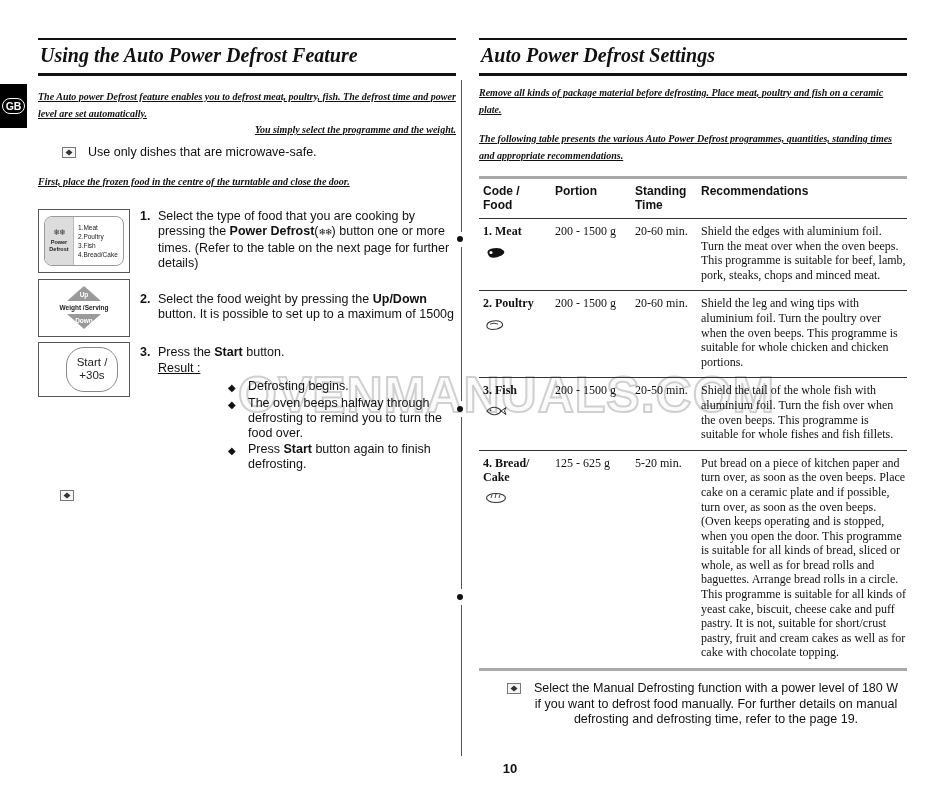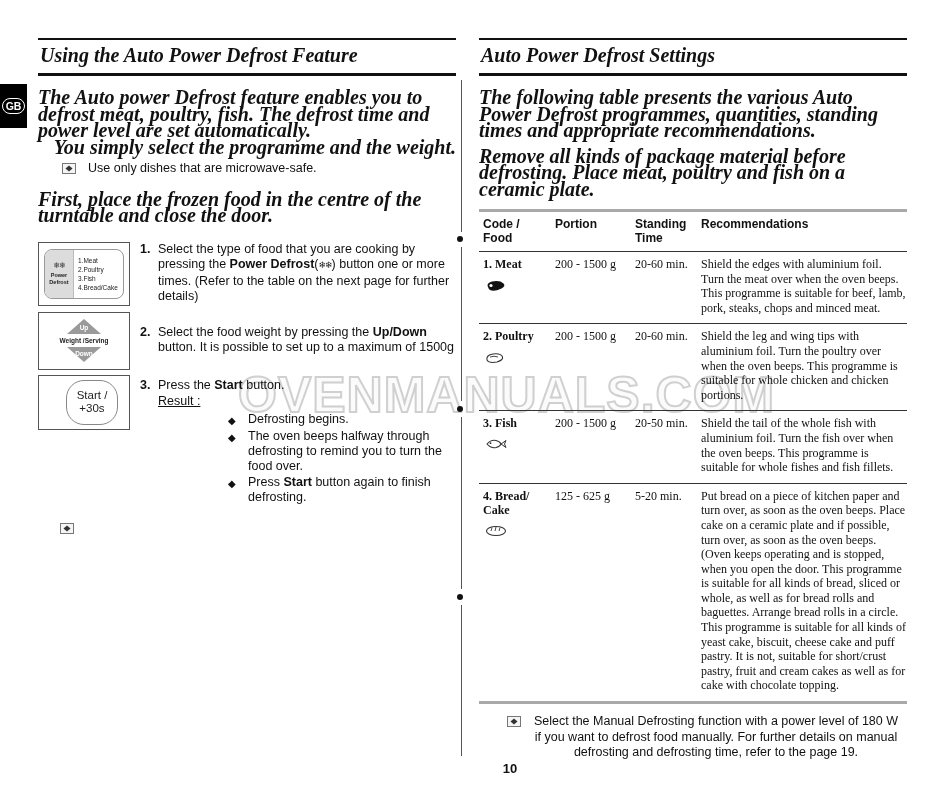--- a/index.html
+++ b/index.html
@@ -17,21 +17,21 @@
             font-weight:bold;padding:1px 3px;}
 
   
   .col-left{position:absolute;left:38px;top:38px;width:418px;}
   .col-right{position:absolute;left:479px;top:38px;width:428px;}
 
   h1.sec-title{margin:0;font-family:"Liberation Serif",serif;font-style:italic;font-weight:bold;
                font-size:20px;border-top:2px solid #111;border-bottom:3px solid #111;
                padding:4px 0 6px 2px;}
   p.lead{font-family:"Liberation Serif",serif;font-style:italic;font-weight:bold;
-         font-size:20px;line-height:16.5px;margin:11px 0 0 0;}
+         font-size:10px;line-height:16.5px;margin:11px 0 0 0;text-decoration:underline;}
   .body-text{font-size:12.5px;line-height:15.5px;}
 
   .note-row{display:flex;align-items:flex-start;margin-top:6px;}
   .note-row .note-icon{flex:0 0 auto;margin:2px 0 0 24px;}
   .note-row .note-text{margin-left:12px;text-align:center;}
   .note2{margin-top:16px;}
   .note2 .note-icon{margin-left:22px;}
   .note2 .note-text{width:360px;}
 
   
@@ -209,22 +209,22 @@
               <rect x="0.5" y="0.5" width="13" height="10" fill="#f5f5f5" stroke="#777"></rect>
               <path d="M3.5 5.5 L7 2.5 L10.5 5.5 L7 8.5 Z" fill="#333"></path>
             </svg>
         </span>
       </div>
     </div>
 
     <div class="col-right">
       <h1 class="sec-title">Auto Power Defrost Settings</h1>
 
+      <p class="lead" style="margin-top:9px;">Remove all kinds of package material before defrosting. Place meat, poultry and fish on a ceramic plate.</p>
       <p class="lead" style="margin-top:13px;">The following table presents the various Auto Power Defrost programmes, quantities, standing times and appropriate recommendations.</p>
-      <p class="lead" style="margin-top:9px;">Remove all kinds of package material before defrosting. Place meat, poultry and fish on a ceramic plate.</p>
 
       <div class="dtable">
         <div class="t-grid thead">
           <div class="th">Code / Food</div>
           <div class="th">Portion</div>
           <div class="th">Standing Time</div>
           <div class="th">Recommendations</div>
         </div>
 
         <div class="t-grid trow">

